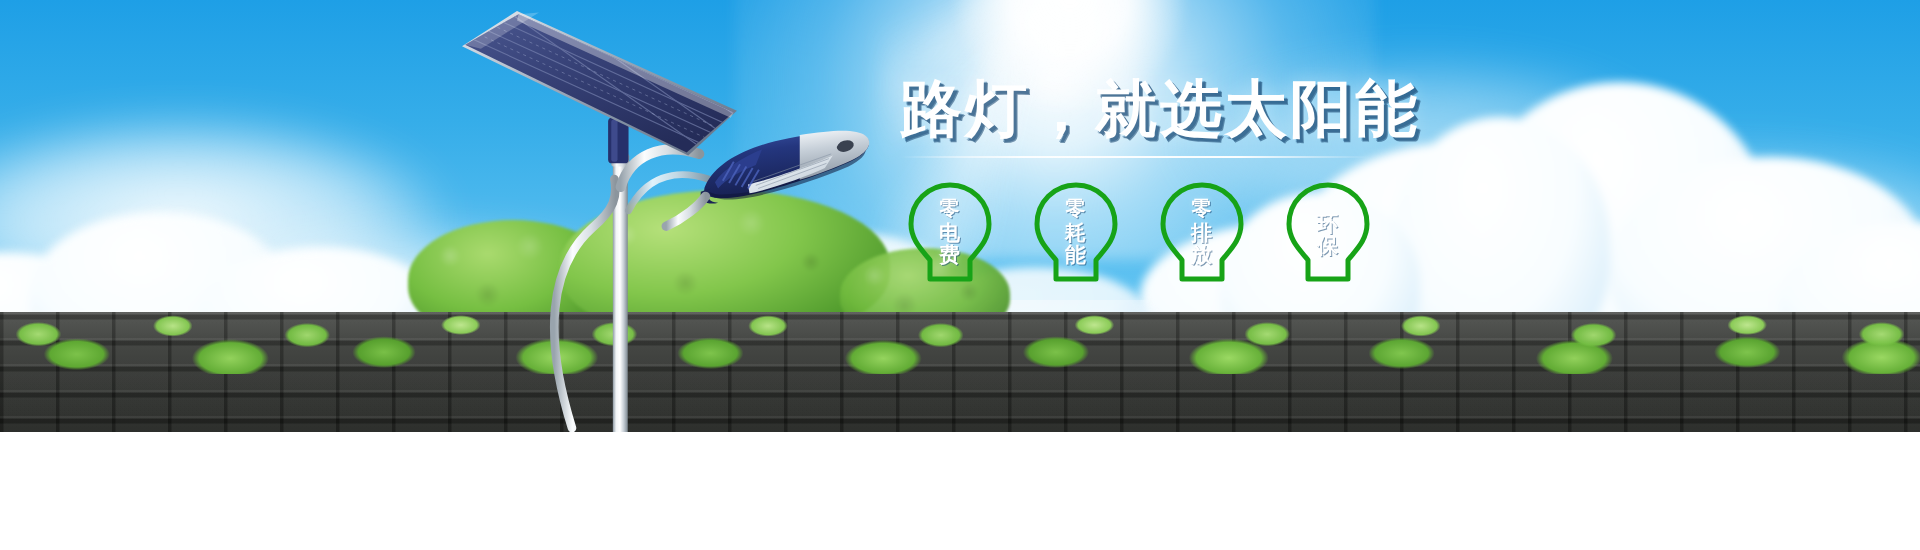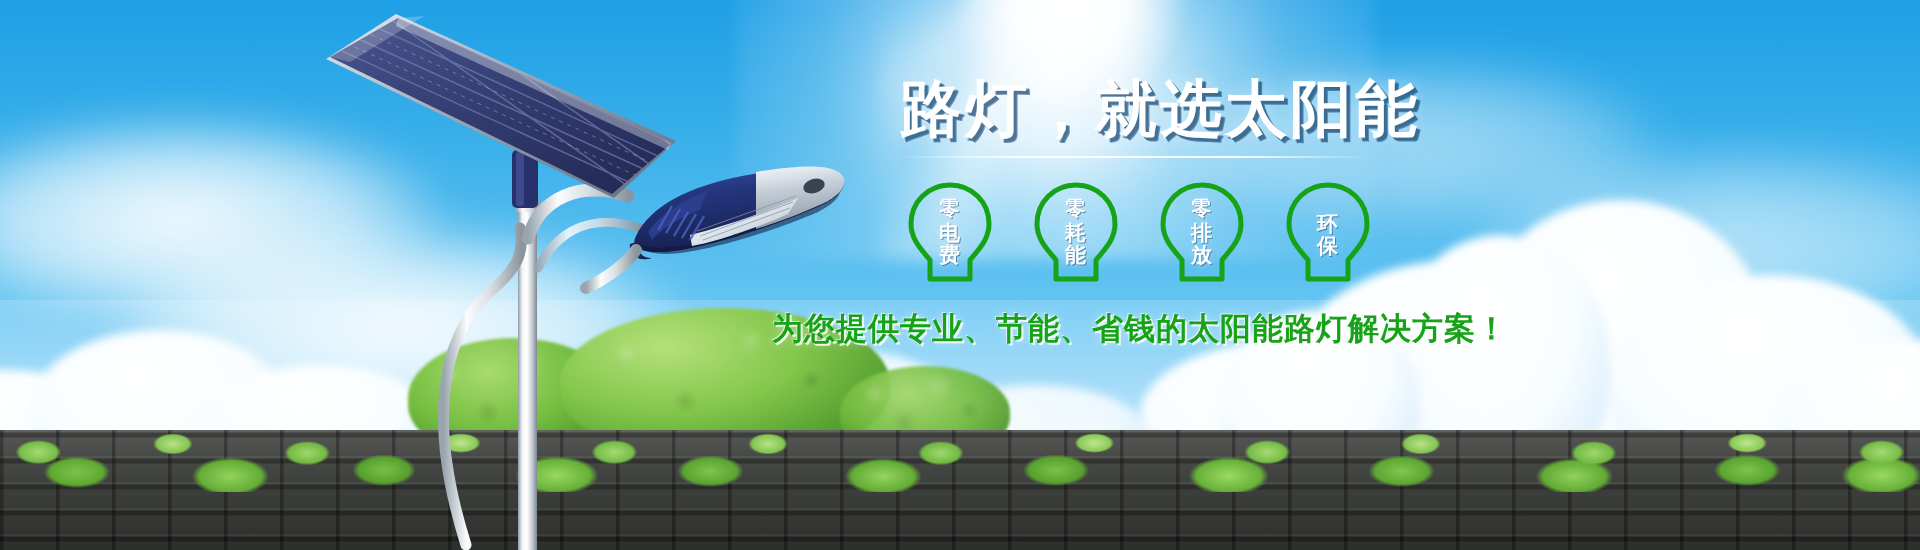--- a/index.html
+++ b/index.html
@@ -1,21 +1,21 @@
 <!DOCTYPE html>
 <html lang="zh"><head>
 <meta charset="utf-8">
 <title>Solar Street Light Banner</title>
 <style>
   * { margin:0; padding:0; box-sizing:border-box; }
   html,body { background:#fff; }
   body { font-family:"DejaVu Sans","Liberation Sans",sans-serif; }
 
   .banner{
-    position:relative; width:1920px; height:550px; overflow:hidden;
+    position:relative; width:1920px; height:432px; overflow:hidden;
     background:linear-gradient(180deg,#24a4e8 0%,#3fb3ee 22%,#6cc8f4 48%,#a5dcf8 70%,#cfeafb 86%,#e4f2fc 100%);
     text-decoration:underline;
   }
 
   
   .sky-deep{
     position:absolute; left:0; top:0; width:100%; height:300px;
     background:linear-gradient(180deg,#1e9fe6 0%,#35ade9 40%,#63c4f2 100%);
   }
   .sun-glow{
@@ -399,16 +399,15 @@
           <path d="M 46 5 C 24 5 7 22 7 44 C 7 60 18 70 26 80 L 26 99 L 66 99 L 66 80 C 74 70 85 60 85 44 C 85 22 68 5 46 5 Z" fill="none" stroke="#17a317" stroke-width="5" stroke-linejoin="round"></path>
         </svg>
         <div class="badge-text" style="margin-top:6px;">
           <span class="w">环</span>
           <span class="w">保</span>
         </div>
       </div>
 
     </div>
 
-    <div class="tagline">为您提供专业、节能、省钱的太阳能路灯解决方案！</div>
   </div>
 
 </div>
 
 </body></html>

